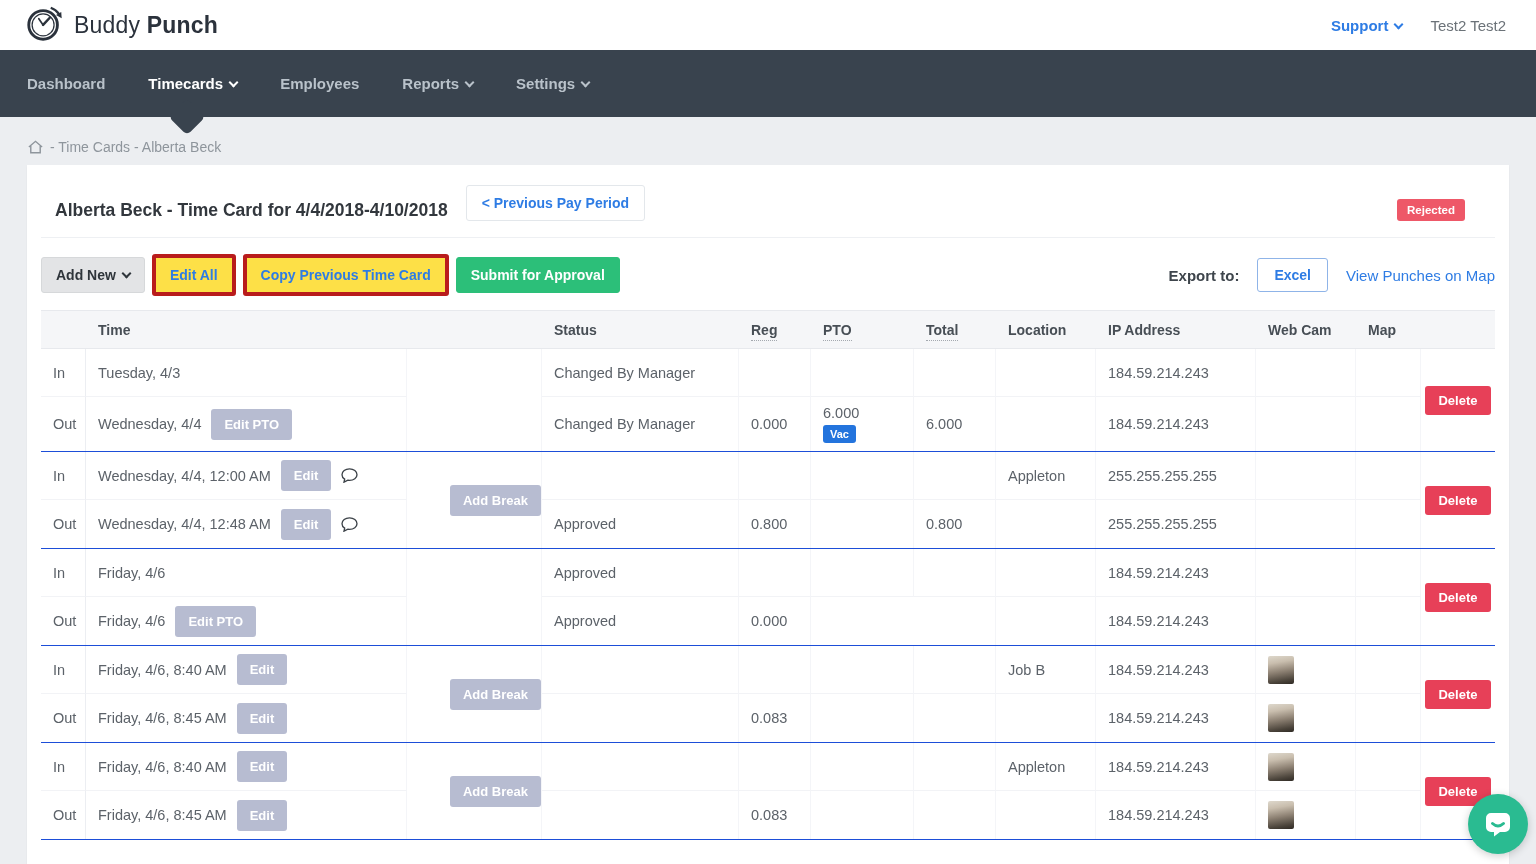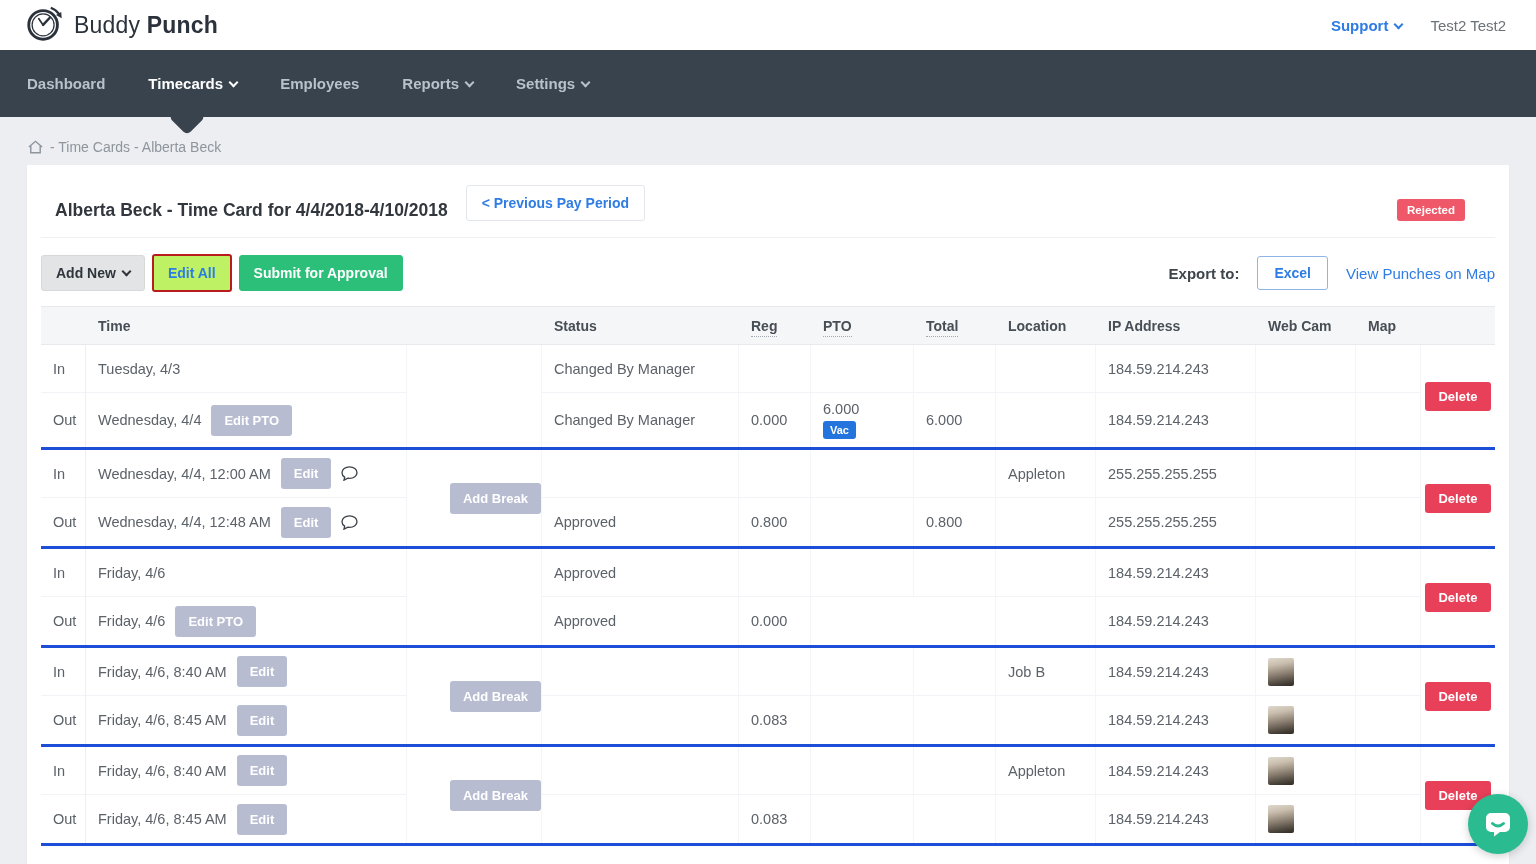--- a/index.html
+++ b/index.html
@@ -41,36 +41,36 @@
     font-family:inherit; }
   .badge-rejected { margin-left:auto; margin-right:16px; background:#ee5868; color:#fff;
     font-size:11.5px; font-weight:bold; padding:5px 10px; border-radius:3px; }
   .card-divider { border-bottom:1px solid #eef0f3; }
 
   
   .toolbar { display:flex; align-items:center; padding:16px 0 14px; }
   .toolbar button { font-family:inherit; font-size:14px; font-weight:bold; border-radius:3px;
     padding:9px 14px; cursor:pointer; }
   .btn-addnew { background:#e3e4e6; border:1px solid #d6d8da; color:#2f353b; margin-right:7px; }
-  .btn-ghost-blue { background:#bef264; border:2px solid #b91c1c; color:#2e7ce4; margin-right:7px; }
+  .btn-ghost-blue { background:#fde047; border:4px solid #b91c1c; color:#2e7ce4; margin-right:7px; }
   .btn-green { background:#2cbf79; border:1px solid #2cbf79; color:#fff; }
   .toolbar-right { margin-left:auto; display:flex; align-items:center; gap:18px; }
   .export-label { font-size:15px; font-weight:bold; color:#3e454c; }
   .btn-excel { background:#fff; border:1px solid #8fb4e8; color:#2e7ce4; padding:8px 16px !important; }
   .link-blue { color:#2e7ce4; font-size:15px; cursor:pointer; }
 
   
   .grid-cols { display:grid;
     grid-template-columns:45px 321px 135px 197px 72px 103px 82px 100px 160px 100px 65px 1fr; }
   .thead { background:#f5f6f8; border-top:1px solid #e7e9ed; border-bottom:1px solid #e7e9ed;
     height:39px; align-items:center; font-size:14px; font-weight:bold; color:#474e55; }
   .thead > div { padding-left:12px; }
   .dotted { border-bottom:1px dotted #a4a9af; padding-bottom:2px; }
 
-  .tgroup { border-bottom:3px solid #1d4ed8; }
+  .tgroup { border-bottom:1px solid #1d4ed8; }
   .cell { display:flex; align-items:center; padding-left:12px; font-size:14.5px; color:#5c6269;
     border-right:1px solid #f4f5f8; min-height:48px; }
   .r1 { grid-row:1; } .r2 { grid-row:2; }
   .bb { border-bottom:1px solid #f2f3f6; }
   .g-inout { grid-column:1; border-right:1px solid #eceef2; }
   .g-time  { grid-column:2; gap:10px; }
   .g-break { grid-column:3; grid-row:1 / span 2; justify-content:flex-end; padding-left:0; }
   .g-status{ grid-column:4; }
   .g-reg   { grid-column:5; }
   .g-pto   { grid-column:6; flex-direction:column; align-items:flex-start; justify-content:center; gap:4px; padding-top:8px; padding-bottom:8px; }
@@ -142,20 +142,21 @@
   <div class="title-row">
     <span class="page-title">Alberta Beck - Time Card for 4/4/2018-4/10/2018</span>
     <button class="btn-prev">&lt; Previous Pay Period</button>
     <span class="badge-rejected">Rejected</span>
   </div>
   <div class="card-divider"></div>
 
   <div class="toolbar">
     <button class="btn-addnew"><span>Add New</span><span class="chev"></span></button>
     <button class="btn-ghost-blue">Edit All</button>
+    <button class="btn-ghost-blue">Copy Previous Time Card</button>
     <button class="btn-green">Submit for Approval</button>
     <div class="toolbar-right">
       <span class="export-label">Export to:</span>
       <button class="btn-excel">Excel</button>
       <span class="link-blue">View Punches on Map</span>
     </div>
   </div>
 
   <div class="grid-cols thead">
     <div></div>

